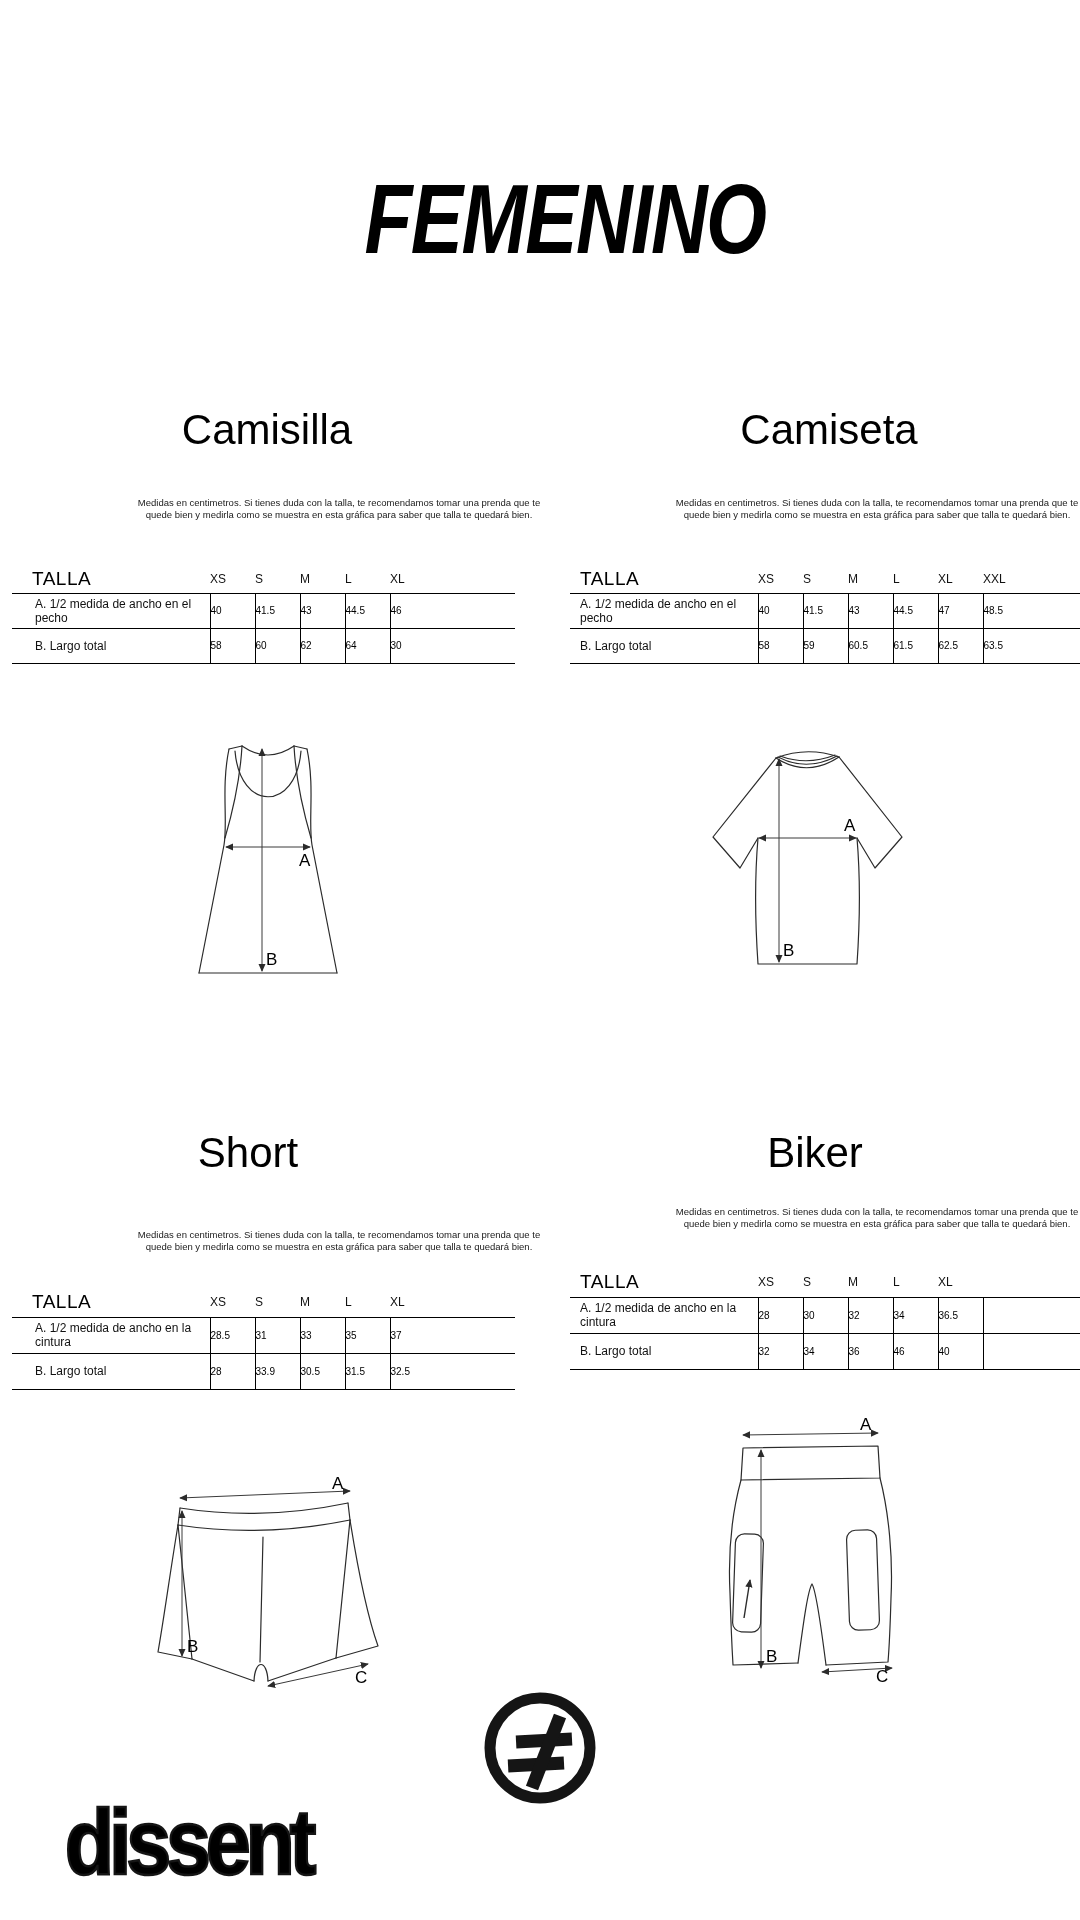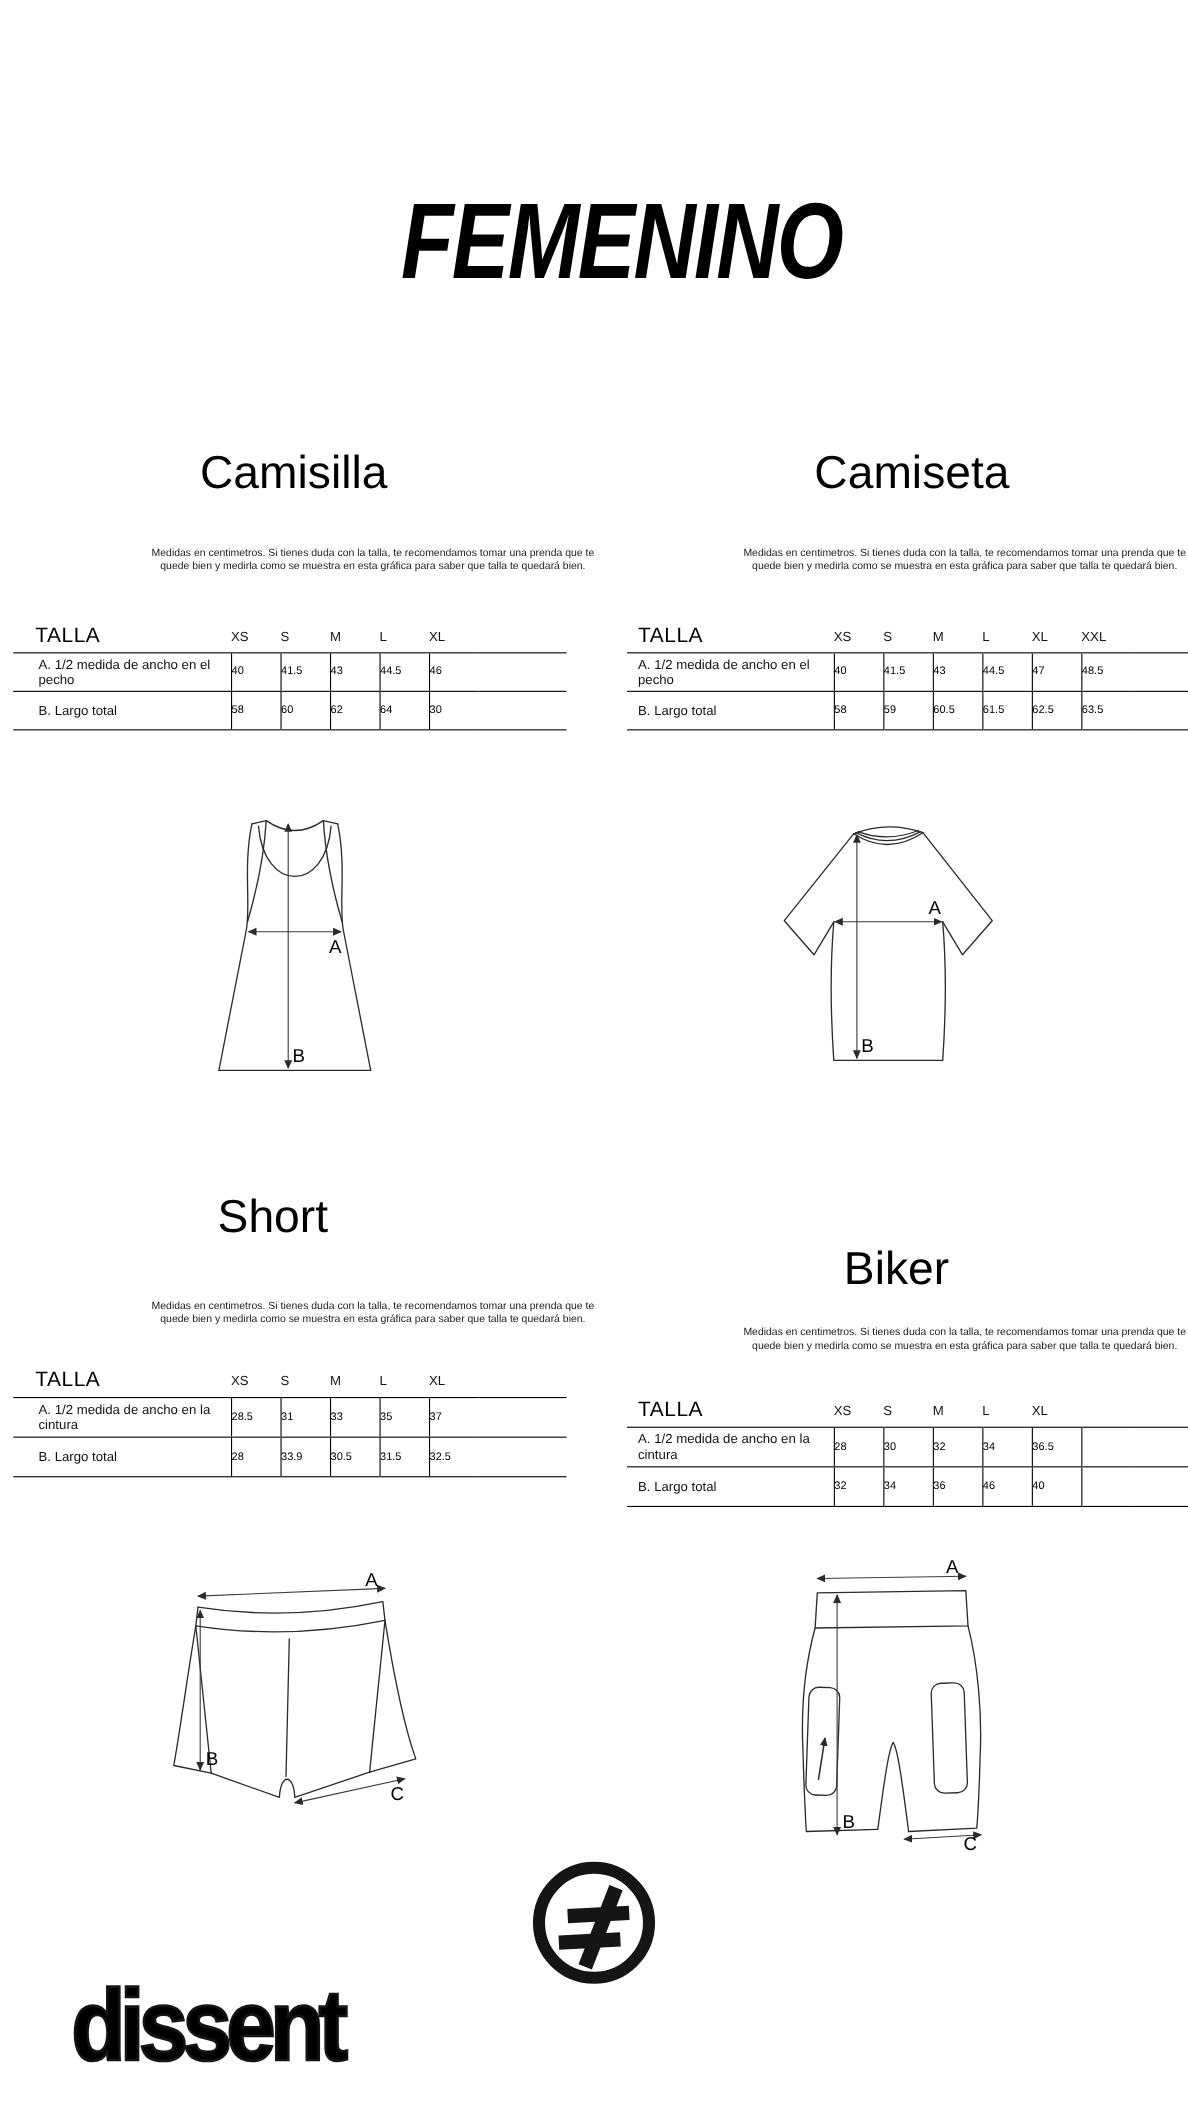--- a/index.html
+++ b/index.html
@@ -12,21 +12,21 @@
   #femenino-title {
     position:absolute; top:104px; left:25px; width:1080px;
     text-align:center; font-size:98px; font-weight:bold; font-style:italic;
     letter-spacing:-2px; line-height:1.0;
     transform:scaleX(0.80); transform-origin:50% 50%;
     white-space:nowrap;
   }
   .section { position:absolute; width:540px; }
   #sec-camisilla { left:0; top:360px; height:725px; }
   #sec-camiseta  { left:540px; top:360px; height:725px; }
-  #sec-short     { left:0; top:1038px; height:620px; }
+  #sec-short     { left:0; top:1085px; height:620px; }
   #sec-biker     { left:540px; top:1085px; height:620px; }
 
   .section-title { position:absolute; width:540px; text-align:center;
     font-size:42px; line-height:46px; font-weight:normal; }
   #sec-camisilla .section-title { left:-3px; top:12px; }
   #sec-camiseta  .section-title { left:19px; top:12px; }
   #sec-short     .section-title { left:-22px; top:10px; }
   #sec-biker     .section-title { left:5px; top:10px; }
 
   .disclaimer { position:absolute; width:404px; text-align:center;

